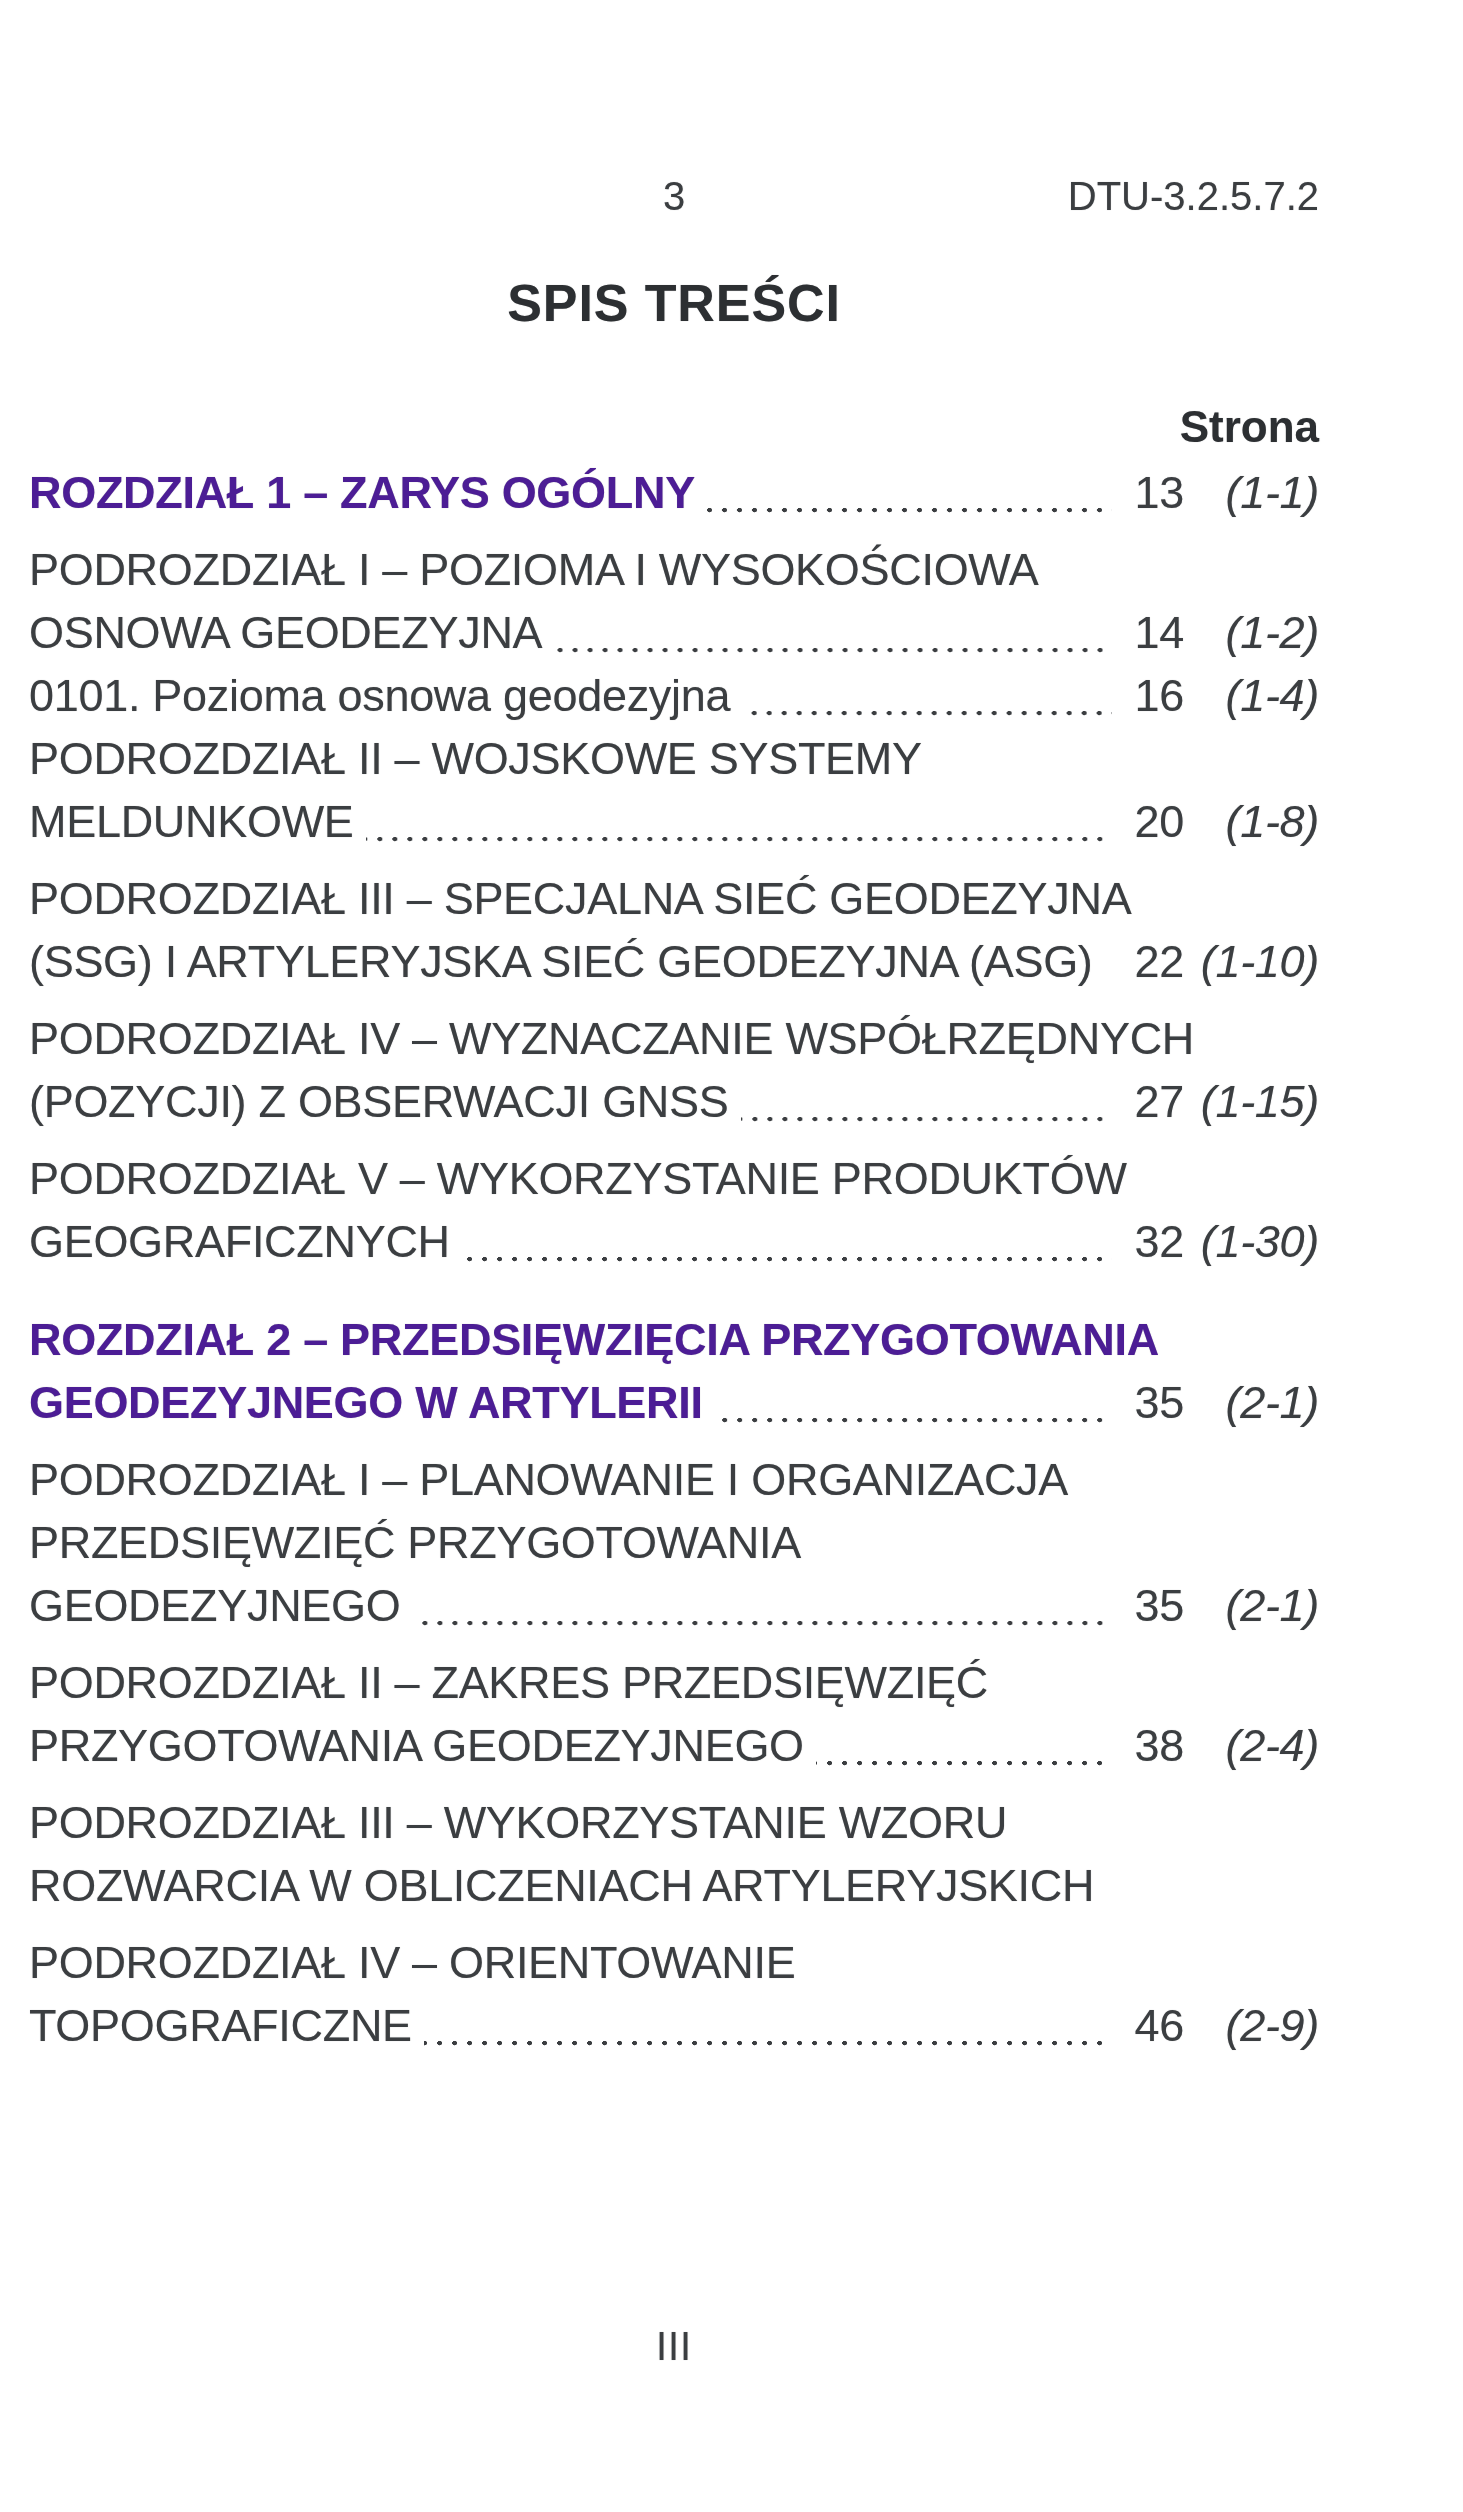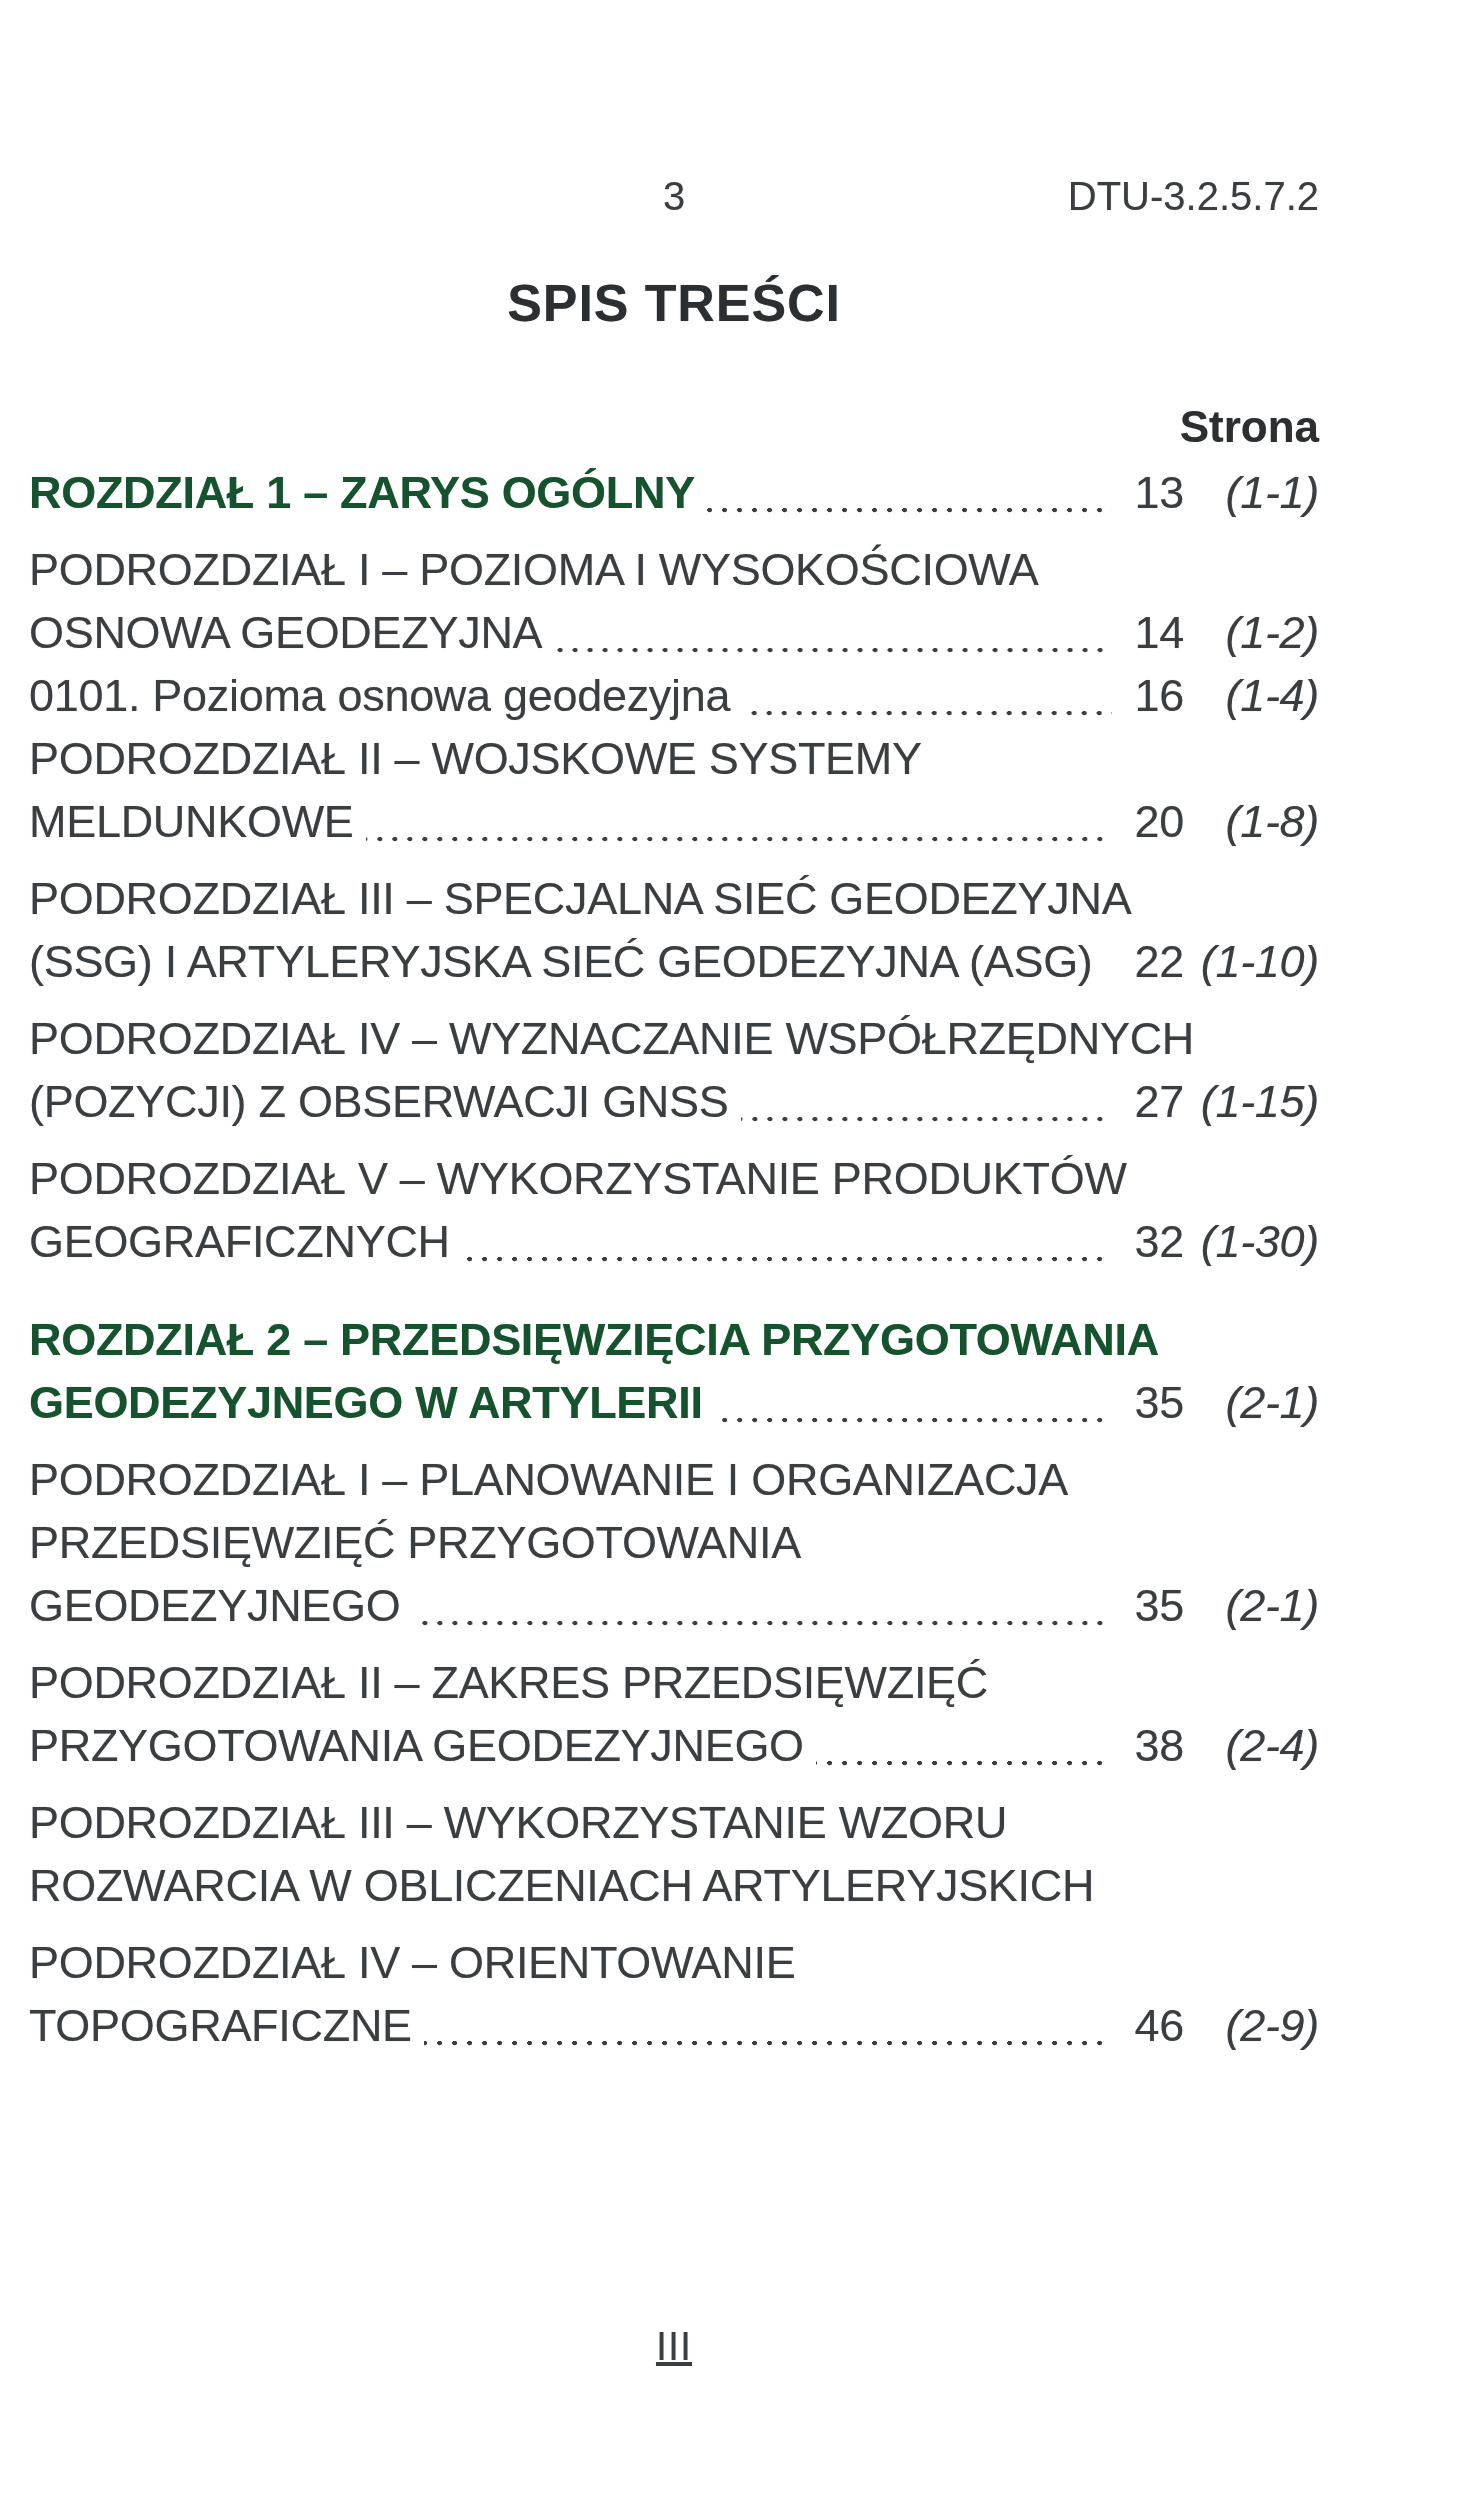--- a/index.html
+++ b/index.html
@@ -31,36 +31,36 @@
     position:absolute;top:405px;right:0;
     font-size:44px;line-height:44px;font-weight:700;color:#2c2f32;
   }
 
   
   .toc{position:absolute;top:461px;left:0;width:100%;font-size:45px;letter-spacing:-0.3px;}
   .toc-entry{margin:0 0 14px 0;}
   .toc-entry.tight{margin-bottom:0;}
   .toc-entry.semi{margin-bottom:3.5px;}
   .toc-entry.section-break{margin-top:35px;}
-  .toc-entry.bold .t{font-weight:700;color:#14532d;}
+  .toc-entry.bold .t{font-weight:700;color:#4c1d95;}
   .toc-row{display:flex;align-items:baseline;height:63px;line-height:63px;}
   .toc-row .t{white-space:nowrap;}
   .dots{
     flex:1 1 auto;align-self:flex-end;height:6.1px;
     margin:0 7px 11.3px 12.2px;
     background-image:radial-gradient(circle at 2.6px 3.1px,#3b3e41 2.2px,rgba(0,0,0,0) 2.6px);
     background-size:15px 6.1px;background-repeat:repeat-x;background-position:right bottom;
   }
   .pagecol{flex:0 0 65px;text-align:right;}
   .refcol{flex:0 0 135px;text-align:right;font-style:italic;}
 
   
   .ftr{
     position:absolute;top:2326px;left:0;width:100%;
-    text-align:center;font-size:40px;line-height:40px;letter-spacing:0.9px;text-decoration:underline;
+    text-align:center;font-size:40px;line-height:40px;letter-spacing:0.9px;
   }
 </style>
 </head>
 <body>
 
 <div class="page">
   <div class="content">
 
     <div class="hdr">
       <span class="pgnum">3</span>

